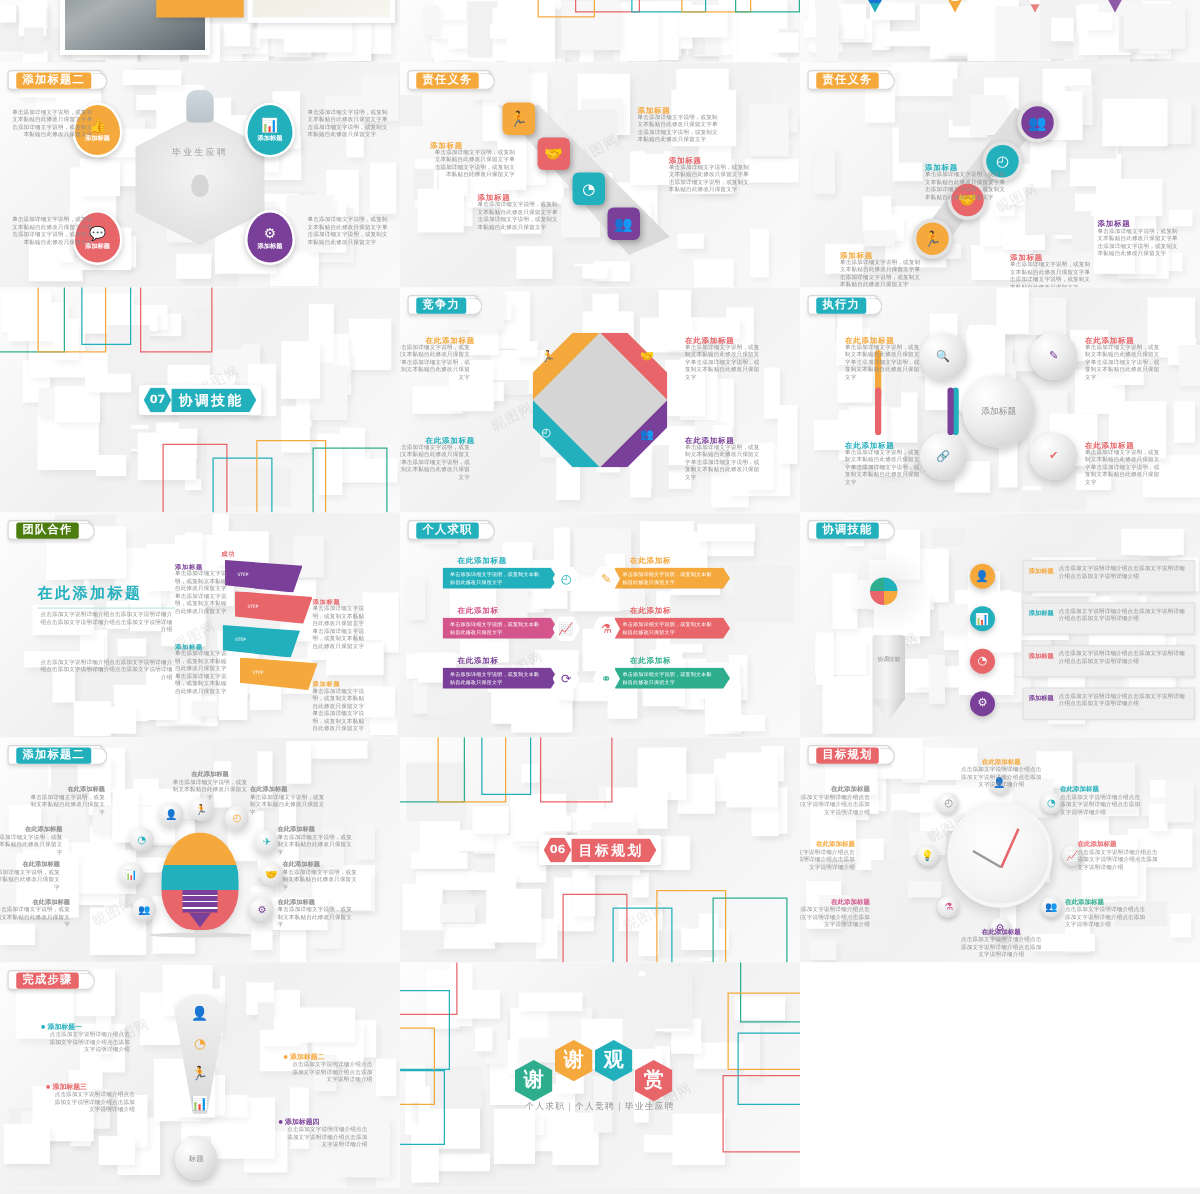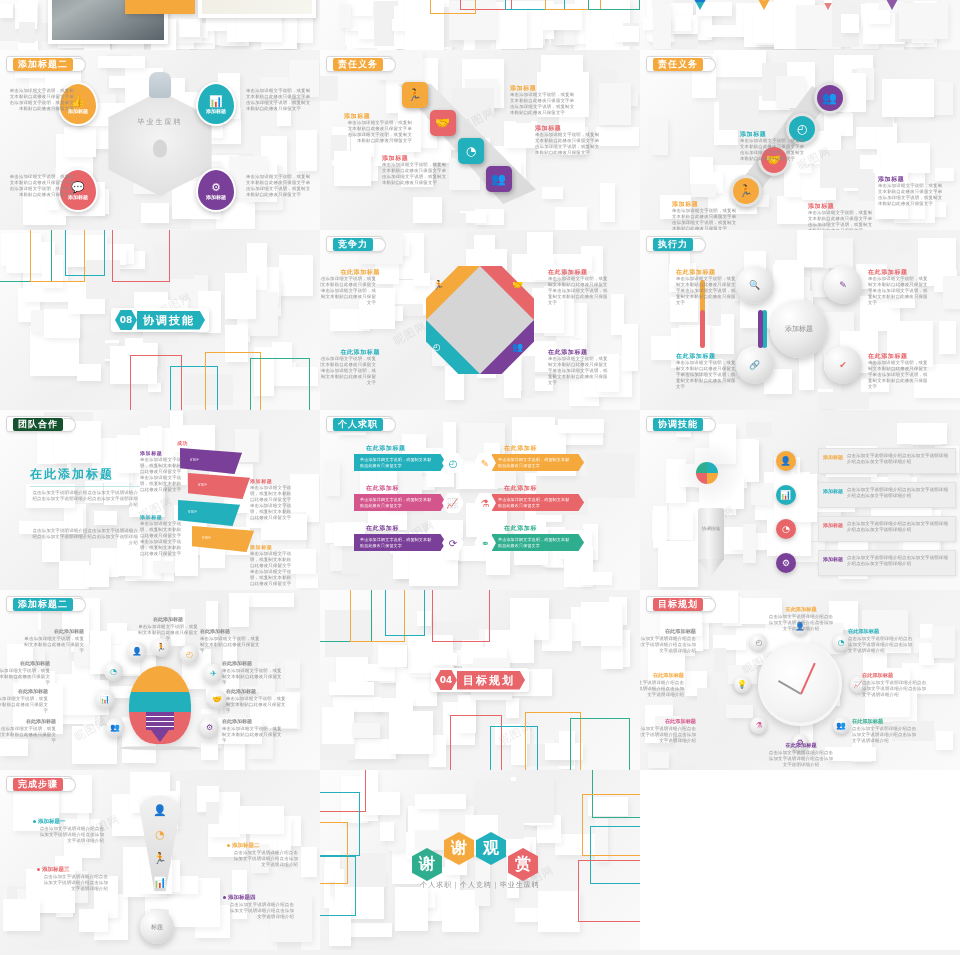--- a/index.html
+++ b/index.html
@@ -615,21 +615,21 @@
       <span class="wm" style="left:157px;top:67px;">昵图网</span>
       <div class="frm" style="left:-18px;top:-8px;width:70px;height:60px;border-color:#2fae8f;"></div>
       <div class="frm" style="left:30px;top:-10px;width:55px;height:62px;border-color:#f5a93d;"></div>
       <div class="frm" style="left:65px;top:-12px;width:40px;height:58px;border-color:#23b0bd;"></div>
       <div class="frm" style="left:112px;top:-14px;width:58px;height:66px;border-color:#e8656a;"></div>
       <div class="frm" style="left:130px;top:125px;width:52px;height:70px;border-color:#e8656a;"></div>
       <div class="frm" style="left:170px;top:136px;width:48px;height:62px;border-color:#23b0bd;"></div>
       <div class="frm" style="left:205px;top:122px;width:56px;height:72px;border-color:#f5a93d;"></div>
       <div class="frm" style="left:250px;top:128px;width:60px;height:70px;border-color:#2fae8f;"></div>
       <div class="divider">
-     <div class="hex" style="background:#23b0bd">08</div>
+     <div class="hex" style="background:#23b0bd">07</div>
      <div class="nm" style="background:#23b0bd">协调技能</div>
       </div>
     </div>
     <div class="slide">
       <div class="bg">
         <i class="" style="left:249px;top:148px;width:30px;height:28px;"></i>
         <i class="d" style="left:146px;top:1px;width:52px;height:25px;"></i>
         <i class="d" style="left:216px;top:18px;width:24px;height:19px;"></i>
         <i class="" style="left:10px;top:79px;width:40px;height:22px;"></i>
         <i class="" style="left:236px;top:73px;width:31px;height:47px;"></i>
@@ -823,21 +823,21 @@
         <i class="" style="left:94px;top:138px;width:25px;height:29px;"></i>
         <i class="" style="left:249px;top:88px;width:14px;height:20px;"></i>
         <i class="" style="left:173px;top:15px;width:42px;height:27px;"></i>
         <i class="" style="left:59px;top:151px;width:30px;height:28px;"></i>
         <i class="" style="left:117px;top:123px;width:25px;height:43px;"></i>
         <i class="" style="left:84px;top:155px;width:25px;height:22px;"></i>
         <i class="" style="left:200px;top:117px;width:25px;height:41px;"></i>
       </div>
       <span class="wm" style="left:138px;top:91px;">昵图网</span>
       <div class="chip">
-    <b style="background:#14532d">团队合作</b>
+    <b style="background:#4d7c0f">团队合作</b>
       </div>
       <div class="th c" style="left:30px;top:56px;font-size:12px;letter-spacing:2px;border-bottom:1px solid #bfe7ea;padding-bottom:3px;width:110px;">在此添加标题</div>
    <div class="tt" style="left:28px;top:80px;width:110px;text-align:right;">点击添加文字说明详细介绍点击添加文字说明详细介绍点击添加文字说明详细介绍点击添加文字说明详细介绍</div>
    <div class="tt" style="left:28px;top:118px;width:110px;text-align:right;">点击添加文字说明详细介绍点击添加文字说明详细介绍点击添加文字说明详细介绍点击添加文字说明详细介绍</div>
    <div class="th r" style="left:177px;top:30px;font-size:5px;">成功</div>
       <div class="st" style="left:180px;top:38px;width:62px;height:26px;background:#7a3f98;clip-path:polygon(0 0,100% 18%,88% 100%,0 78%);">
        <span style="position:absolute;left:10px;top:10px;font-size:3.5px;color:#fff;">STEP</span>
       </div>
       <div class="st" style="left:188px;top:63px;width:62px;height:26px;background:#e8656a;clip-path:polygon(0 0,100% 18%,88% 100%,0 78%);">
        <span style="position:absolute;left:10px;top:10px;font-size:3.5px;color:#fff;">STEP</span>
@@ -1206,21 +1206,21 @@
       <span class="wm" style="left:178px;top:136px;">昵图网</span>
       <div class="frm" style="left:-18px;top:-8px;width:70px;height:60px;border-color:#2fae8f;"></div>
       <div class="frm" style="left:30px;top:-10px;width:55px;height:62px;border-color:#f5a93d;"></div>
       <div class="frm" style="left:65px;top:-12px;width:40px;height:58px;border-color:#23b0bd;"></div>
       <div class="frm" style="left:112px;top:-14px;width:58px;height:66px;border-color:#e8656a;"></div>
       <div class="frm" style="left:130px;top:125px;width:52px;height:70px;border-color:#e8656a;"></div>
       <div class="frm" style="left:170px;top:136px;width:48px;height:62px;border-color:#23b0bd;"></div>
       <div class="frm" style="left:205px;top:122px;width:56px;height:72px;border-color:#f5a93d;"></div>
       <div class="frm" style="left:250px;top:128px;width:60px;height:70px;border-color:#2fae8f;"></div>
       <div class="divider">
-     <div class="hex" style="background:#e8656a">04</div>
+     <div class="hex" style="background:#e8656a">06</div>
      <div class="nm" style="background:#e8656a">目标规划</div>
       </div>
     </div>
     <div class="slide">
       <div class="bg">
         <i class="d" style="left:33px;top:101px;width:30px;height:33px;"></i>
         <i class="" style="left:96px;top:38px;width:40px;height:37px;"></i>
         <i class="" style="left:45px;top:81px;width:22px;height:25px;"></i>
         <i class="d" style="left:183px;top:54px;width:15px;height:32px;"></i>
         <i class="" style="left:5px;top:115px;width:28px;height:38px;"></i>

